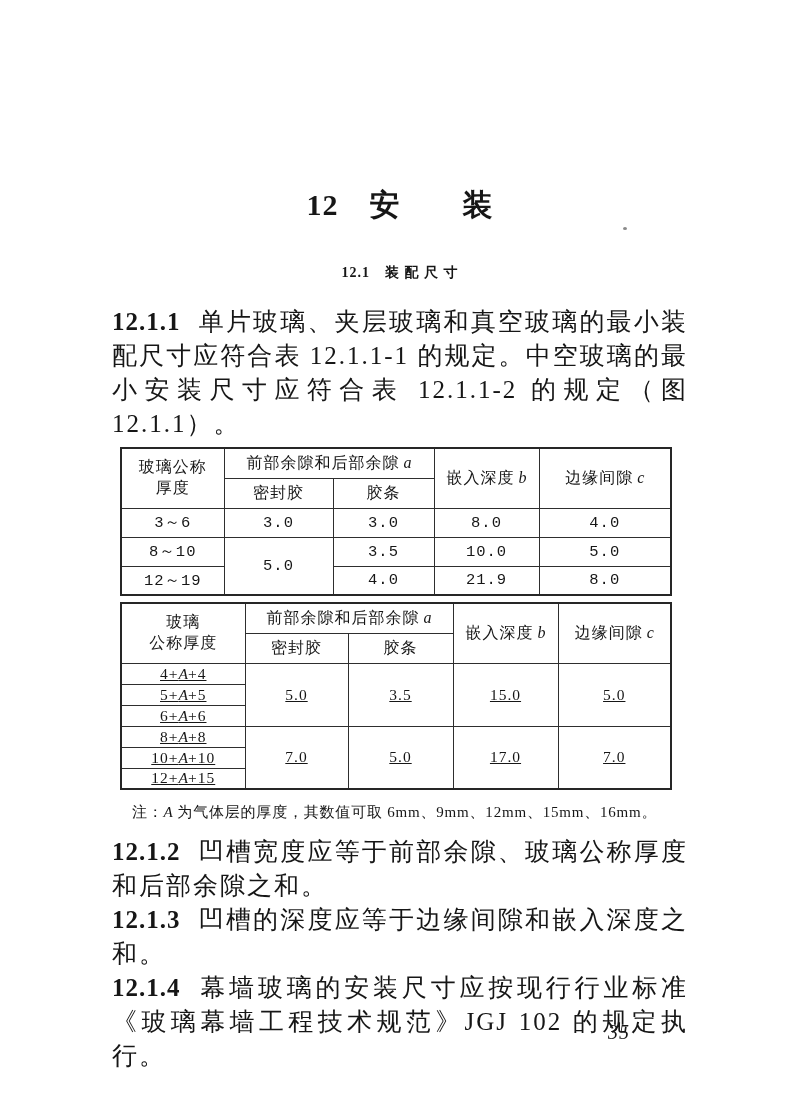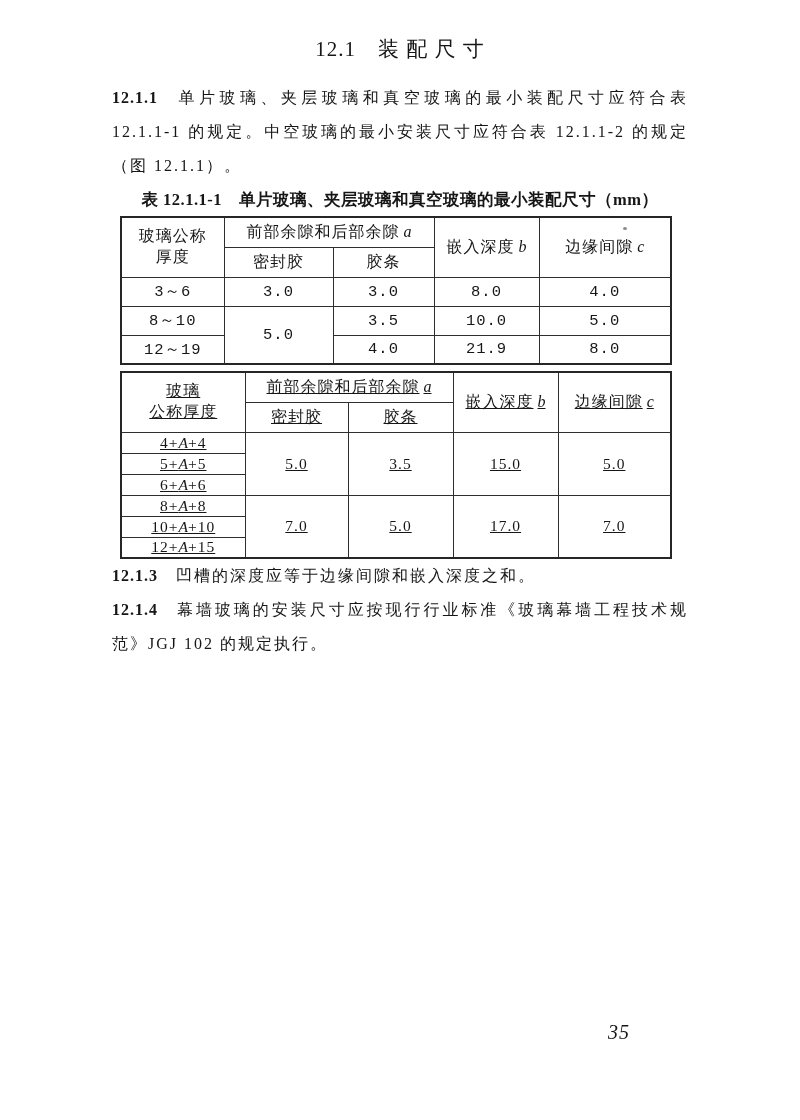--- a/index.html
+++ b/index.html
@@ -13,27 +13,27 @@
   .content { position:absolute; left:112px; top:0; width:576px; }
 
   .chapter-title {
     margin:0; padding-top:186px;
     font-size:30px; font-weight:bold;
     text-align:center; letter-spacing:1px;
     line-height:38px;
   }
   .section-title {
     margin:36px 0 0 0;
-    font-size:21px; font-weight:normal;
+    font-size:14px; font-weight:bold;
     text-align:center; letter-spacing:1px;
     line-height:26px;
   }
 
   .clause {
-    margin:0; font-size:16px; line-height:34px;
+    margin:0; font-size:25px; line-height:34px;
     text-align:justify; letter-spacing:2px;
   }
   .clause .num { font-weight:bold; letter-spacing:1px; margin-right:18px; }
   #clause-1211 { margin-top:19px; }
   #clause-1212 { margin-top:11px; }
 
   .tcaption {
     font-size:16.5px; font-weight:bold;
     text-align:center; letter-spacing:0.5px; line-height:21px;
   }
@@ -46,21 +46,21 @@
     border:2px solid #262626;
   }
   table.t td {
     border:1px solid #2e2e2e;
     text-align:center; vertical-align:middle;
     padding:0; font-size:15.5px; letter-spacing:1px;
   }
   table.t td.hdr { font-size:16px; }
   .t1 tr.hrow { height:30px; }
   .t1 tr.drow { height:29px;font-family:Liberation Mono, monospace; }
-  .t2 tr.hrow { height:30px;text-decoration:underline; }
+  .t2 tr.hrow { height:30px; }
   .t2 tr.drow { height:21px;text-decoration:underline; }
   .var { font-style:italic; font-family:"Liberation Serif",serif; margin-left:4px; letter-spacing:0; }
   .var-in { font-style:italic; font-family:"Liberation Serif",serif; letter-spacing:0; }
 
   .note {
     margin:10px 0 0 20px;
     font-size:15px; line-height:24px; letter-spacing:0.8px;
   }
 
   .page-number {
@@ -71,25 +71,25 @@
     position:absolute; left:623px; top:227px;
     width:4px; height:3px; background:#8a8a8a; border-radius:50%;
   }
 </style>
 </head>
 <body>
 
 <div class="page">
   <div class="content">
 
+    <h1 class="chapter-title">12　安　　装</h1>
     <h2 class="section-title">12.1　装 配 尺 寸</h2>
 
     <p class="clause" id="clause-1211"><span class="num">12.1.1</span><span>单片玻璃、夹层玻璃和真空玻璃的最小装配尺寸应符合表 12.1.1-1 的规定。中空玻璃的最小安装尺寸应符合表 12.1.1-2 的规定（图 12.1.1）。</span></p>
 
-    <div class="tcaption" id="caption1">表 12.1.1-1　单片玻璃、夹层玻璃和真空玻璃的最小装配尺寸（mm）</div>
 
     <table class="t t1">
       <colgroup>
         <col style="width:103px">
           <col style="width:109px">
           <col style="width:101px">
           <col style="width:105px">
           <col style="width:132px">
       </colgroup>
       <tbody>
@@ -174,21 +174,23 @@
       </tr>
       <tr class="drow">
         <td><span>10+</span><span class="var-in">A</span><span>+10</span></td>
       </tr>
       <tr class="drow">
         <td><span>12+</span><span class="var-in">A</span><span>+15</span></td>
       </tr>
     </tbody>
       </table>
 
+    <div class="note"><span>注：</span><span class="var-in">A</span><span> 为气体层的厚度，其数值可取 6mm、9mm、12mm、15mm、16mm。</span></div>
 
+    <p class="clause" id="clause-1212"><span class="num">12.1.2</span><span>凹槽宽度应等于前部余隙、玻璃公称厚度和后部余隙之和。</span></p>
     <p class="clause" id="clause-1213"><span class="num">12.1.3</span><span>凹槽的深度应等于边缘间隙和嵌入深度之和。</span></p>
     <p class="clause" id="clause-1214"><span class="num">12.1.4</span><span>幕墙玻璃的安装尺寸应按现行行业标准《玻璃幕墙工程技术规范》JGJ 102 的规定执行。</span></p>
 
   </div>
 
   <div class="speck"></div>
   <div class="page-number">35</div>
 </div>
 
 </body></html>

